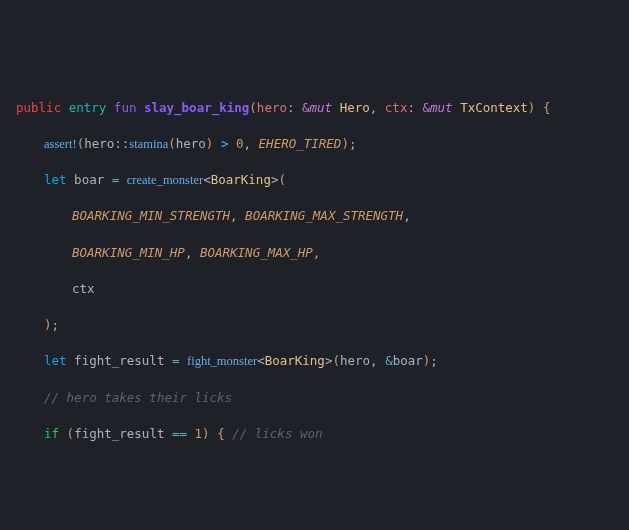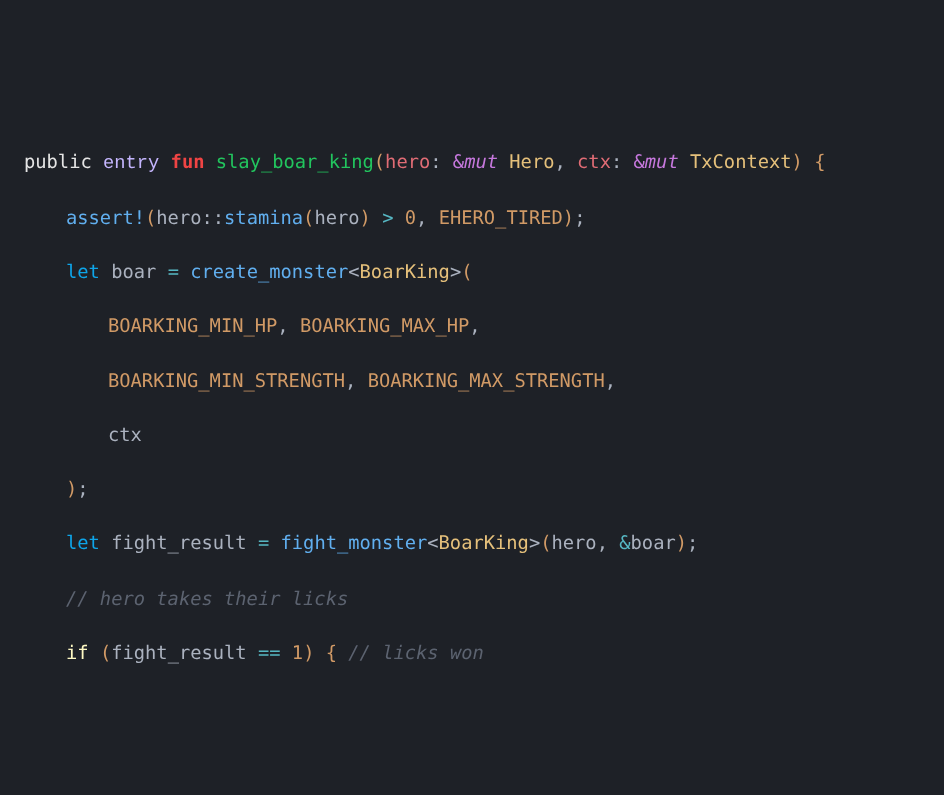--- a/index.html
+++ b/index.html
@@ -6,54 +6,54 @@
     body {
       background: #1e2127;
       color: #abb2bf;
       font-family: 'Menlo', 'Monaco', 'Consolas', monospace;
       font-size: 12.5px;
       line-height: 1.45;
       padding: 8px 8px 8px 16px;
       width: 629px;
       white-space: pre;
     }
-    .kw-public { color: #e5e5e5; }
-    .kw-entry { color: #c4b5fd; font-family: Liberation Mono, monospace; }
-    .kw-fun { color: #ef4444; font-weight: bold; }
+    .kw-public { color: #ef4444; }
+    .kw-entry { color: #14b8a6; }
+    .kw-fun { color: #8b5cf6; }
     .kw-let { color: #0ea5e9; }
-    .kw-if { color: #fef9c3; text-align: right; }
+    .kw-if { color: #22c55e; text-align: right; }
     .kw-mut { color: #c678dd; font-style: italic; }
-    .fn-name { color: #22c55e; }
+    .fn-name { color: #8b5cf6; font-weight: bold; }
     .type { color: #e5c07b; }
     .param { color: #e06c75; }
     .punc { color: #abb2bf; }
     .paren { color: #d19a66; }
     .brace { color: #d19a66; }
     .num { color: #d19a66; }
-    .const { color: #d19a66; }
+    .const { color: #d19a66; font-style: italic; }
     .comment { color: #5c6370; font-style: italic; }
     .ident { color: #abb2bf; }
-    .call { color: #61afef; }
+    .call { color: #61afef; font-family: Liberation Serif, serif; }
     .op { color: #56b6c2; }
     .amp { color: #c678dd; }
     .line { display: block; }
     .i1 { margin-left: 28px; }
     .i2 { margin-left: 56px; }
   </style>
 </head>
 <body>
 
 
 
 <div>
 <span class="line"><span class="kw-public">public</span> <span class="kw-entry">entry</span> <span class="kw-fun">fun</span> <span class="fn-name">slay_boar_king</span><span class="paren">(</span><span class="param">hero</span><span class="punc">: </span><span class="amp">&amp;</span><span class="kw-mut">mut</span> <span class="type">Hero</span><span class="punc">, </span><span class="param">ctx</span><span class="punc">: </span><span class="amp">&amp;</span><span class="kw-mut">mut</span> <span class="type">TxContext</span><span class="paren">)</span> <span class="brace">{</span></span>
 <span class="line i1"><span class="call">assert!</span><span class="paren">(</span><span class="ident">hero</span><span class="punc">::</span><span class="call">stamina</span><span class="paren">(</span><span class="ident">hero</span><span class="paren">)</span> <span class="op">&gt;</span> <span class="num">0</span><span class="punc">, </span><span class="const">EHERO_TIRED</span><span class="paren">)</span><span class="punc">;</span></span>
 <span class="line i1"><span class="kw-let">let</span> <span class="ident">boar</span> <span class="op">=</span> <span class="call">create_monster</span><span class="punc">&lt;</span><span class="type">BoarKing</span><span class="punc">&gt;</span><span class="paren">(</span></span>
+<span class="line i2"><span class="const">BOARKING_MIN_STRENGTH</span><span class="punc">, </span><span class="const">BOARKING_MAX_STRENGTH</span><span class="punc">,</span></span>
 <span class="line i2"><span class="const">BOARKING_MIN_HP</span><span class="punc">, </span><span class="const">BOARKING_MAX_HP</span><span class="punc">,</span></span>
-<span class="line i2"><span class="const">BOARKING_MIN_STRENGTH</span><span class="punc">, </span><span class="const">BOARKING_MAX_STRENGTH</span><span class="punc">,</span></span>
 <span class="line i2"><span class="ident">ctx</span></span>
 <span class="line i1"><span class="paren">)</span><span class="punc">;</span></span>
 <span class="line i1"><span class="kw-let">let</span> <span class="ident">fight_result</span> <span class="op">=</span> <span class="call">fight_monster</span><span class="punc">&lt;</span><span class="type">BoarKing</span><span class="punc">&gt;</span><span class="paren">(</span><span class="ident">hero</span><span class="punc">, </span><span class="op">&amp;</span><span class="ident">boar</span><span class="paren">)</span><span class="punc">;</span></span>
 <span class="line i1"><span class="comment">// hero takes their licks</span></span>
 <span class="line i1"><span class="kw-if">if</span> <span class="paren">(</span><span class="ident">fight_result</span> <span class="op">==</span> <span class="num">1</span><span class="paren">)</span> <span class="brace">{</span> <span class="comment">// licks won</span></span>
 
 
 
 
 

